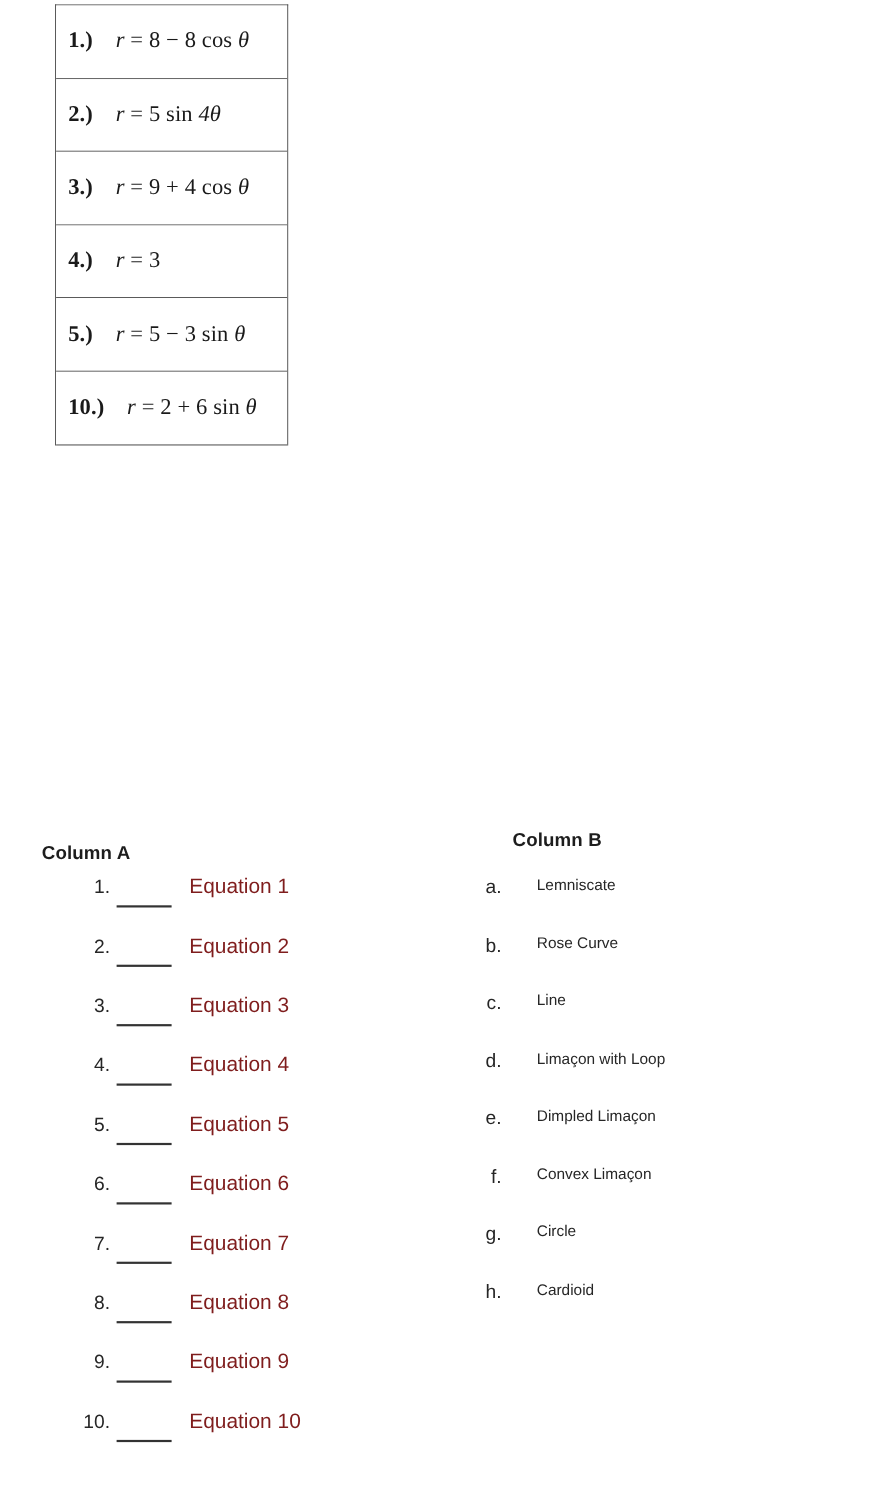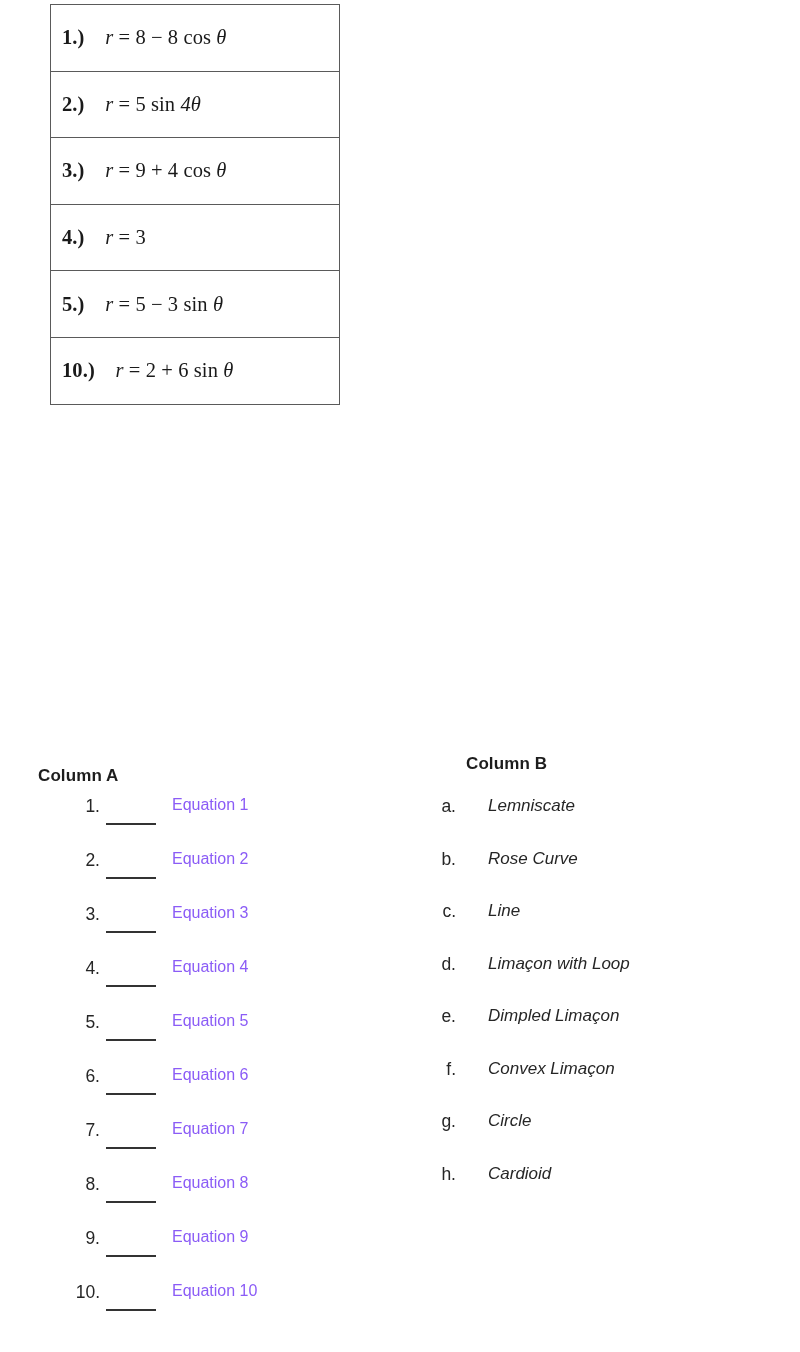--- a/index.html
+++ b/index.html
@@ -14,21 +14,21 @@
     font-family: "Liberation Sans", sans-serif;
     color: #212121;
     overflow: hidden;
   }
 
   
   #equation-table {
     position: absolute;
     left: 50px;
     top: 4px;
-    width: 290px;
+    width: 212px;
     border: 1.5px solid #5a5a5a;
     border-bottom: none;
     box-sizing: border-box;
     background: #fff;
   }
   .eq-row {
     height: 66.6px;
     border-bottom: 1.5px solid #5a5a5a;
     box-sizing: border-box;
     display: flex;
@@ -100,22 +100,22 @@
     position: absolute;
     left: 106px;
     top: 27px;
     width: 50px;
     border-bottom: 2px solid #333333;
   }
   .a-label {
     position: absolute;
     left: 172px;
     top: 0;
-    font-size: 16px;
-    color: #8b5cf6;
+    font-size: 19px;
+    color: #7f1d1d;
     white-space: nowrap;
   }
 
   
   #column-b-list {
     position: absolute;
     left: 0;
     top: 52px;
     width: 400px;
   }
@@ -129,24 +129,23 @@
     top: 0;
     width: 36px;
     text-align: right;
     font-size: 17.5px;
     color: #262626;
   }
   .b-label {
     position: absolute;
     left: 488px;
     top: 0;
-    font-size: 17px;
+    font-size: 14px;
     color: #262626;
     white-space: nowrap;
-    font-style: italic;
   }
 </style>
 </head>
 <body>
 
 <div id="equation-table">
     <div class="eq-row">
       <span class="eq-text"><span class="eq-num">1.)</span>  <span class="eq-body"><span>r</span><span class="up"> = 8 − 8 </span><span class="up">cos</span><span> θ</span></span></span>
     </div>
     <div class="eq-row">

